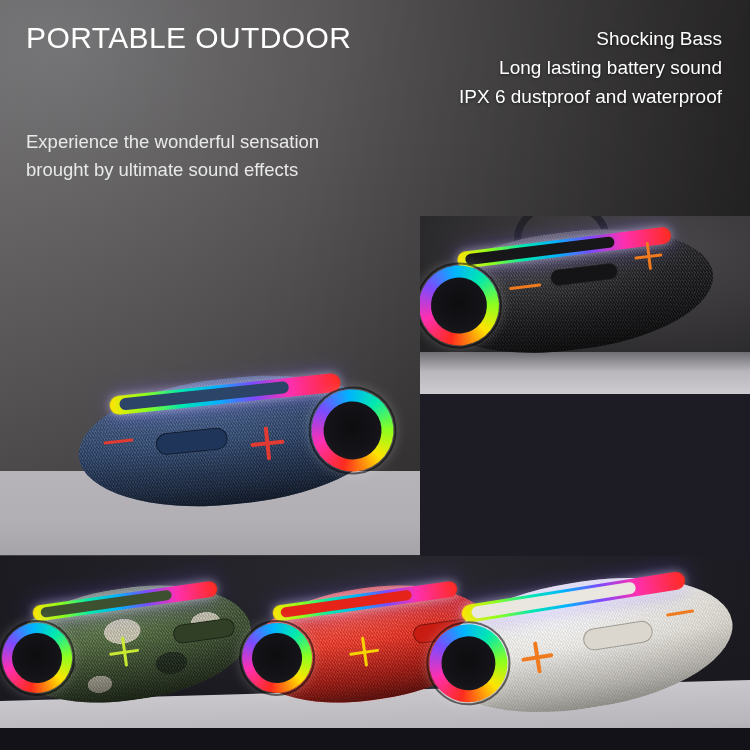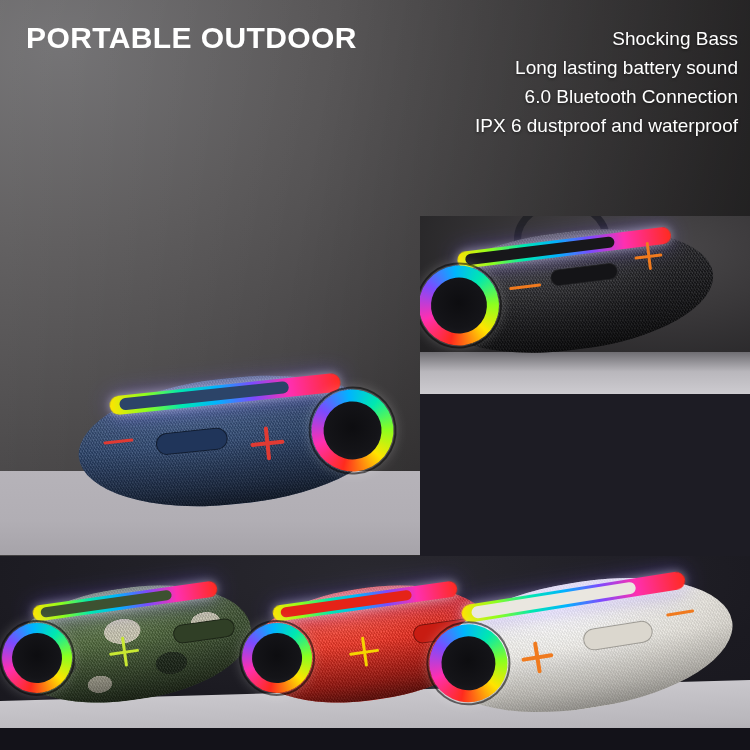--- a/index.html
+++ b/index.html
@@ -21,29 +21,29 @@
     position:absolute; inset:0;
     background:linear-gradient(100deg, rgba(255,255,255,.07) 0%, rgba(0,0,0,0) 38%, rgba(0,0,0,.30) 82%, rgba(0,0,0,.48) 100%);
   }
 
   
   .headline {
     position:absolute; left:26px; top:20px; width:420px;
     color:#fff; letter-spacing:.4px;
   }
   .headline .l1, .headline .l2 {
-    font-size:30px; font-weight:700; line-height:35px; white-space:nowrap;
+    font-size:30px; font-weight:400; line-height:35px; white-space:nowrap;
   }
   .sub {
     position:absolute; left:26px; top:128px; width:400px;
     color:#e9e9ea; font-size:18.5px; line-height:28px; font-weight:400;
   }
 
   .features {
-    position:absolute; right:12px; top:24px; width:400px;
+    position:absolute; right:28px; top:24px; width:400px;
     text-align:right; color:#fff;
   }
   .features .f {
     font-size:19px; line-height:29px; font-weight:400; white-space:nowrap;
     text-shadow:0 1px 3px rgba(0,0,0,.55);
   }
 
   
   .panel-black {
     position:absolute; left:420px; top:216px; width:330px; height:180px;
@@ -150,25 +150,28 @@
 <body>
 
 <div id="stage">
 
   <div class="bg"></div>
   <div class="bg-vig"></div>
 
   <div class="headline">
     <div class="l1">PORTABLE OUTDOOR</div>
   </div>
+  <div class="sub">
+    <div>Experience the wonderful sensation</div>
+    <div>brought by ultimate sound effects</div>
+  </div>
 
   <div class="features">
     <div class="f">Shocking Bass</div>
     <div class="f">Long lasting battery sound</div>
-    <div class="f">6.0 Bluetooth Connection</div>
     <div class="f">IPX 6 dustproof and waterproof</div>
   </div>
 
   <div class="panel-black">
     <div class="floor"></div>
 
     <div class="strap" style="left:94px; top:-16px; width:96px; height:52px;"></div>
 
     <div class="spk" style="left:4px; top:16px; width:290px; height:118px; transform:rotate(-7deg);">
       <div class="barrel" style="background:radial-gradient(120% 140% at 38% 20%, #3a3a3e 0%, #1c1c1f 45%, #0b0b0d 100%);">

